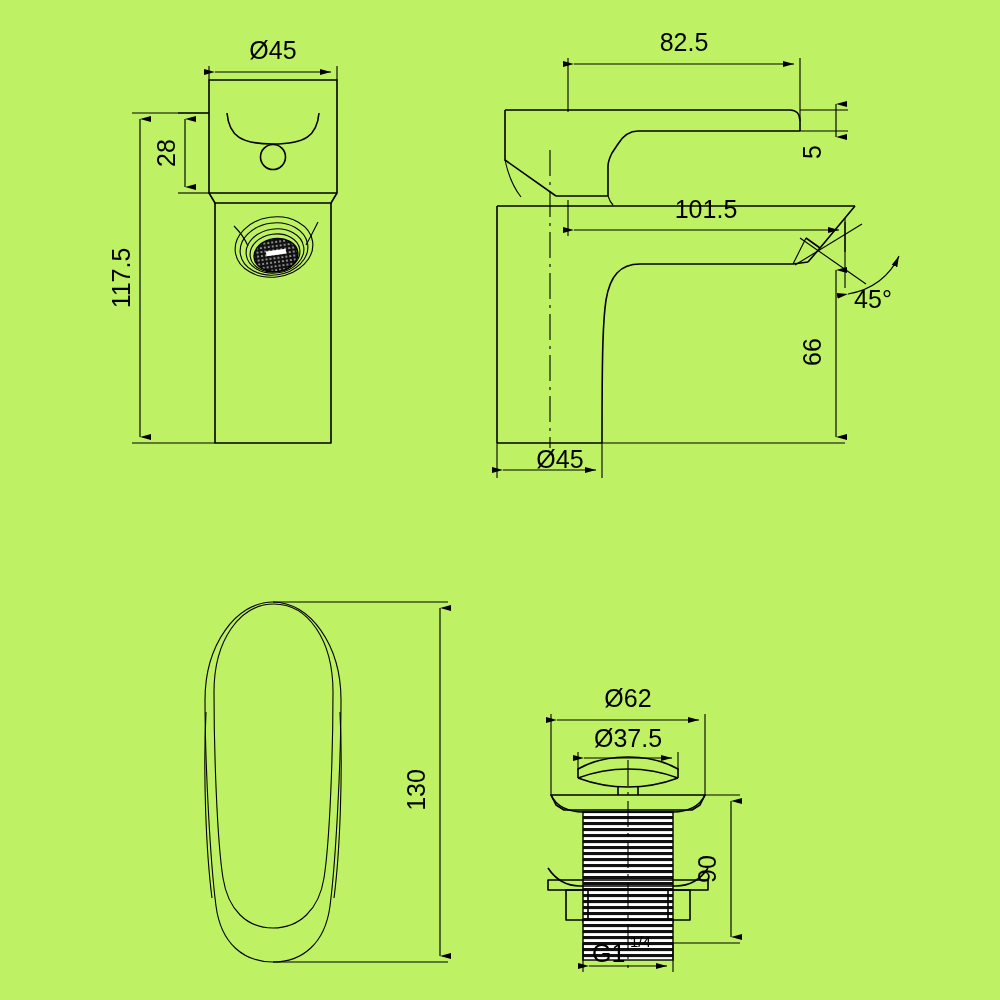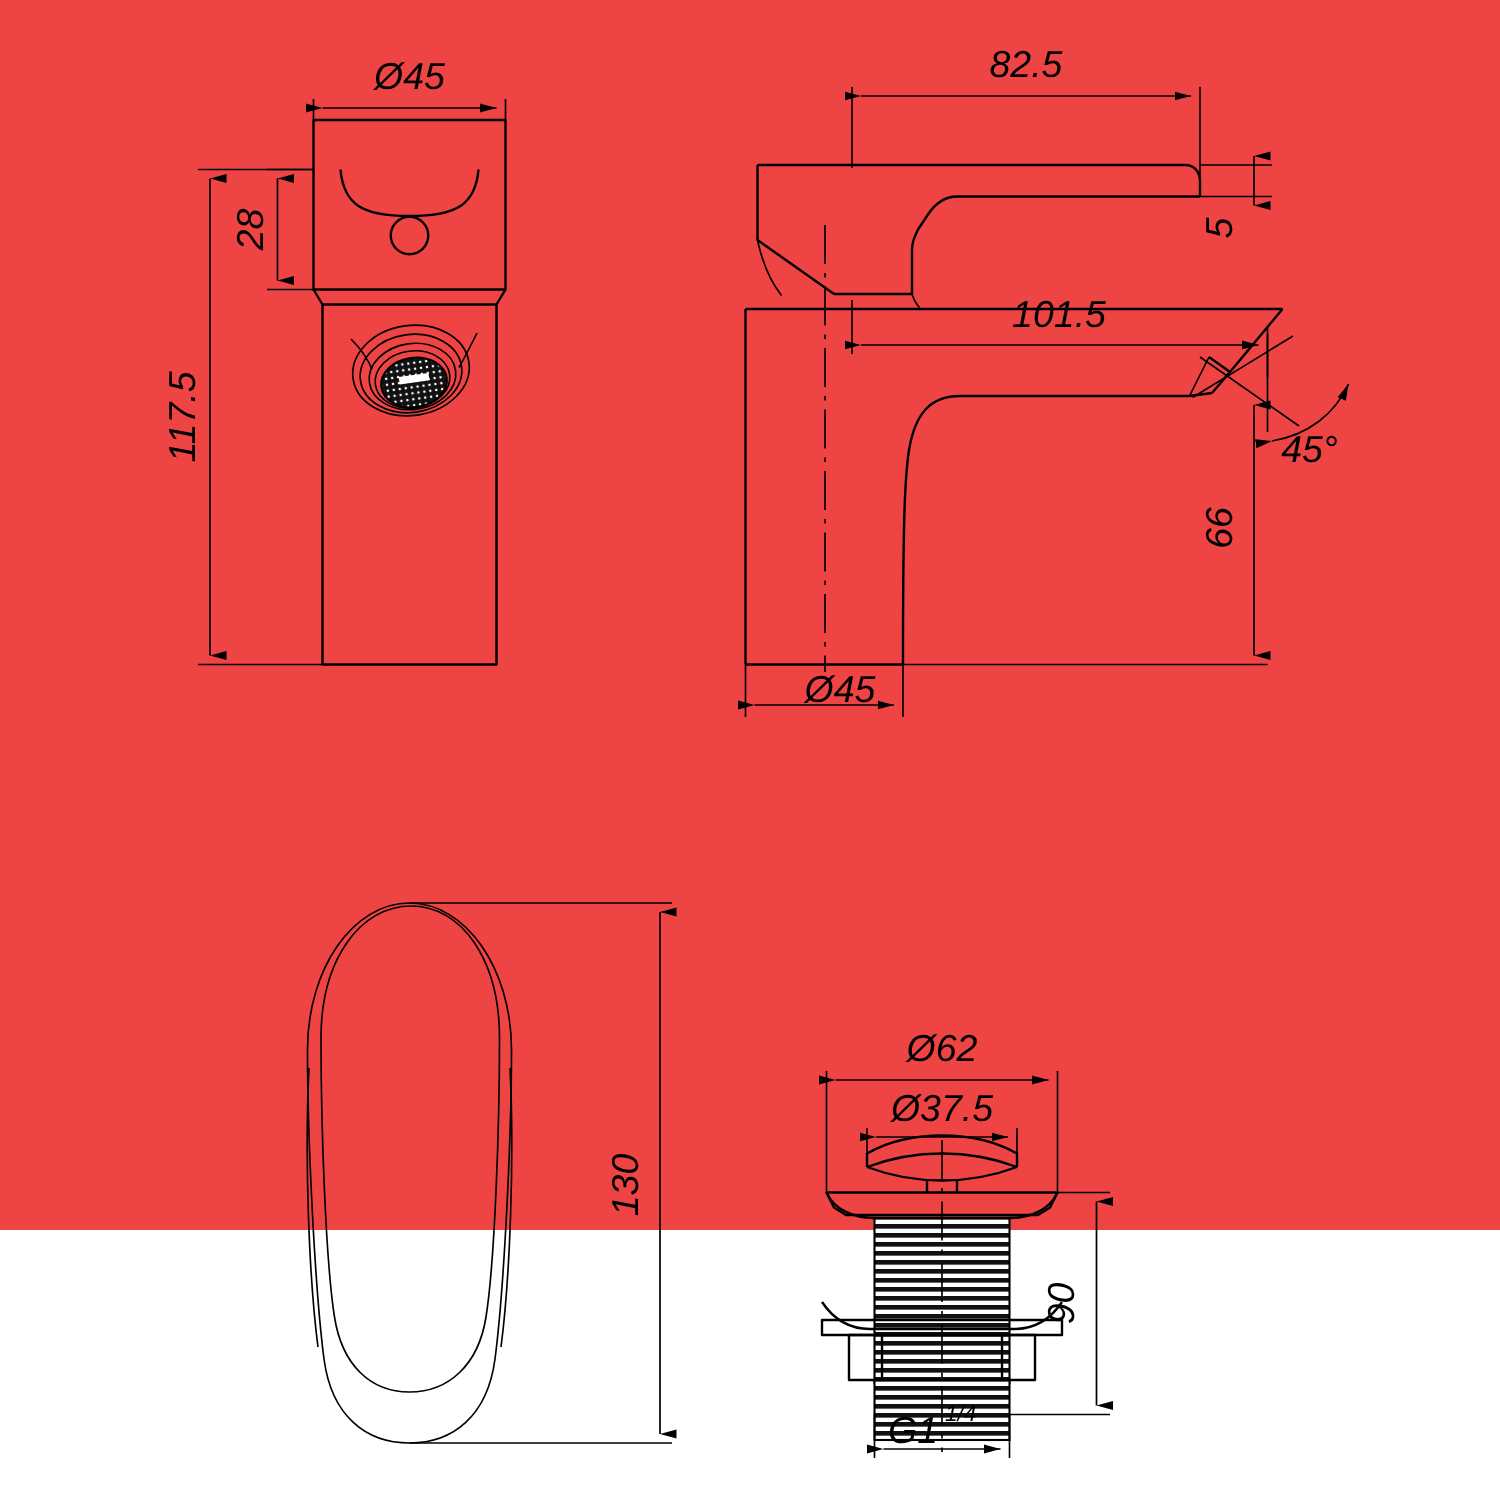--- a/index.html
+++ b/index.html
@@ -9,23 +9,22 @@
   }
   body {
     width: 1000px;
     height: 1000px;
     font-family: "Liberation Sans", sans-serif;
     overflow: hidden;
   }
   #drawing-root {
     position: relative;
     width: 1000px;
-    height: 820px;
-    background: #ef4444;
-    font-style: italic;
+    height: 1000px;
+    background: #bef264;
   }
   svg.sheet {
     position: absolute;
     left: 0; top: 0;
     width: 1000px;
     height: 1000px;
     display: block;
   }
   .ln { stroke: #000; fill: none; stroke-width: 1.6; stroke-linecap: butt; stroke-linejoin: round; }
   .ln-thin { stroke: #000; fill: none; stroke-width: 1.1; }

